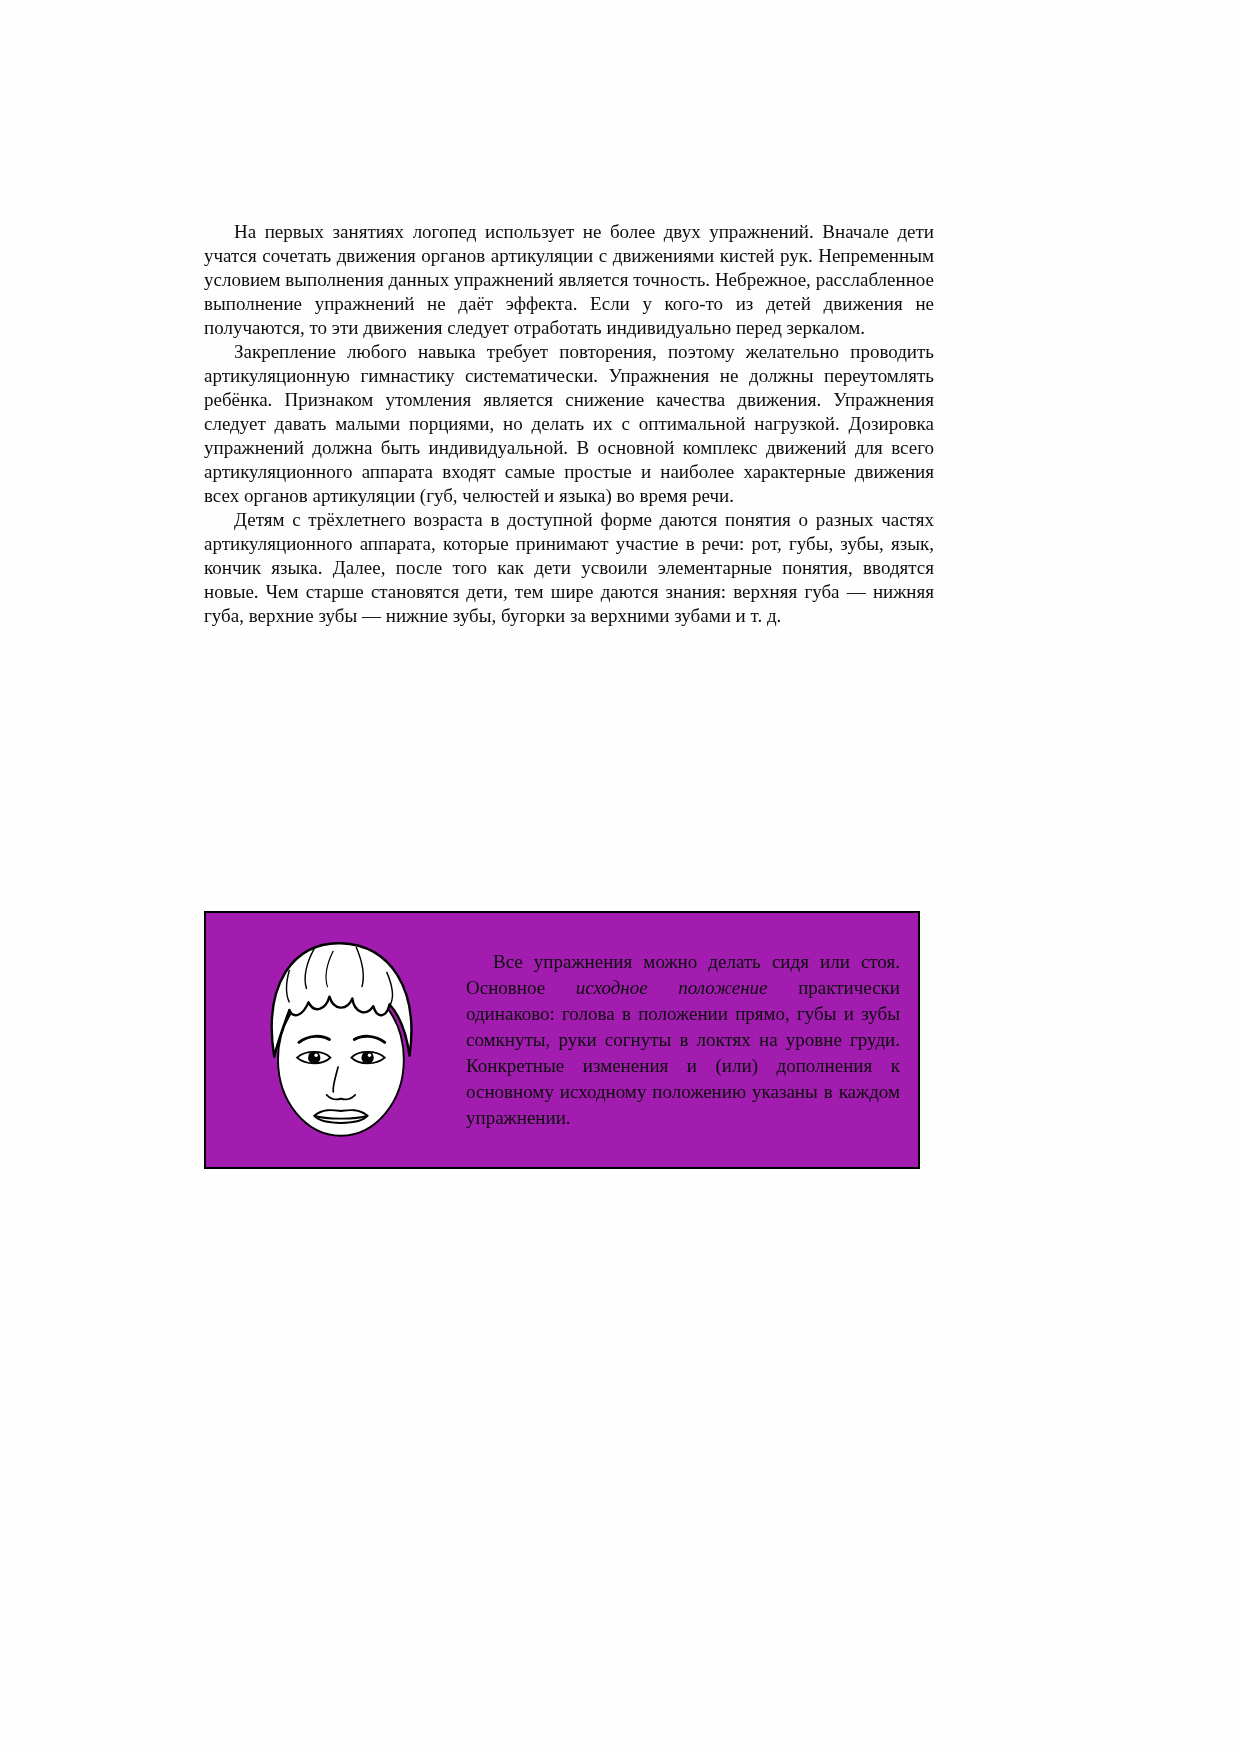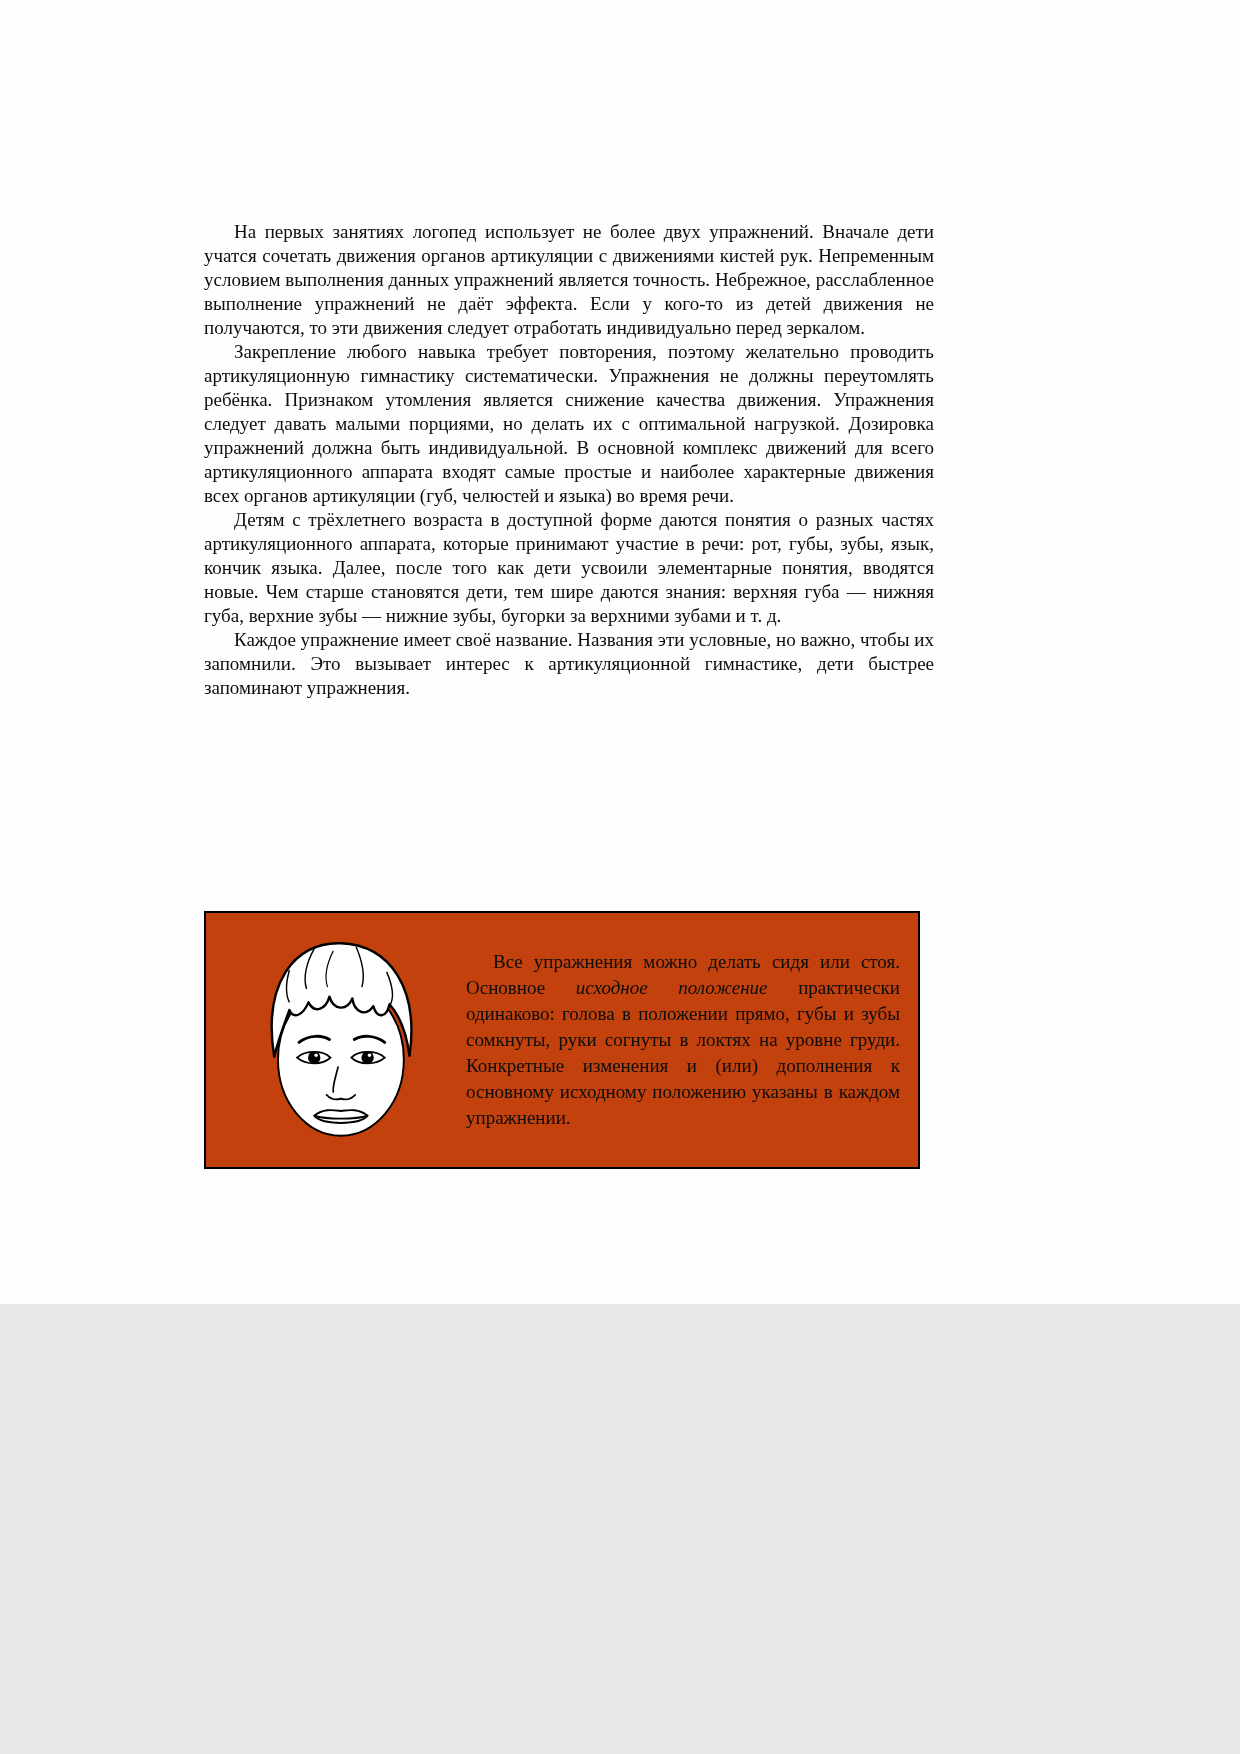--- a/index.html
+++ b/index.html
@@ -3,21 +3,21 @@
 <meta charset="utf-8">
 <style>
   html, body {
     margin: 0;
     padding: 0;
     background: #e8e8e8;
   }
   .page {
     position: relative;
     width: 1240px;
-    height: 1304px;
+    height: 1754px;
     margin: 0 auto;
     background: #fefefe;
     overflow: hidden;
     font-family: "Liberation Serif", "DejaVu Serif", serif;
     color: #0d0d0d;
   }
   .text-column {
     position: absolute;
     left: 204px;
     top: 220px;
@@ -34,21 +34,21 @@
     position: absolute;
     left: 204px;
     top: 911px;
     width: 716px;
     height: 258px;
     border: 2px solid #000;
     box-sizing: border-box;
     display: flex;
     align-items: center;
     padding: 10px 18px 10px 22px;
-    background: #c2410c;
+    background: #a21caf;
   }
   .face-wrap {
     width: 222px;
     flex: 0 0 auto;
     display: flex;
     align-items: center;
     justify-content: center;
   }
   .face-wrap svg {
     width: 218px;
@@ -69,21 +69,20 @@
 </style>
 </head>
 <body>
 
 <div class="page">
 
   <div class="text-column">
     <p>На первых занятиях логопед использует не более двух упражнений. Вначале дети учатся сочетать движения органов артикуляции с движениями кистей рук. Непременным условием выполнения данных упражнений является точность. Небрежное, расслабленное выполнение упражнений не даёт эффекта. Если у кого-то из детей движения не получаются, то эти движения следует отработать индивидуально перед зеркалом.</p>
     <p>Закрепление любого навыка требует повторения, поэтому желательно проводить артикуляционную гимнастику систематически. Упражнения не должны переутомлять ребёнка. Признаком утомления является снижение качества движения. Упражнения следует давать малыми порциями, но делать их с оптимальной нагрузкой. Дозировка упражнений должна быть индивидуальной. В основной комплекс движений для всего артикуляционного аппарата входят самые простые и наиболее характерные движения всех органов артикуляции (губ, челюстей и языка) во время речи.</p>
     <p>Детям с трёхлетнего возраста в доступной форме даются понятия о разных частях артикуляционного аппарата, которые принимают участие в речи: рот, губы, зубы, язык, кончик языка. Далее, после того как дети усвоили элементарные понятия, вводятся новые. Чем старше становятся дети, тем шире даются знания: верхняя губа — нижняя губа, верхние зубы — нижние зубы, бугорки за верхними зубами и т. д.</p>
-    <p>Каждое упражнение имеет своё название. Названия эти условные, но важно, чтобы их запомнили. Это вызывает интерес к артикуляционной гимнастике, дети быстрее запоминают упражнения.</p>
   </div>
 
   <div class="info-box">
     <div class="face-wrap">
       <svg viewBox="0 0 220 235" aria-hidden="true">
 
         <ellipse cx="112" cy="138" rx="66" ry="80" fill="#fff" stroke="#000" stroke-width="2"></ellipse>
 
         <path d="M42,135
                  C30,60 62,14 112,16

